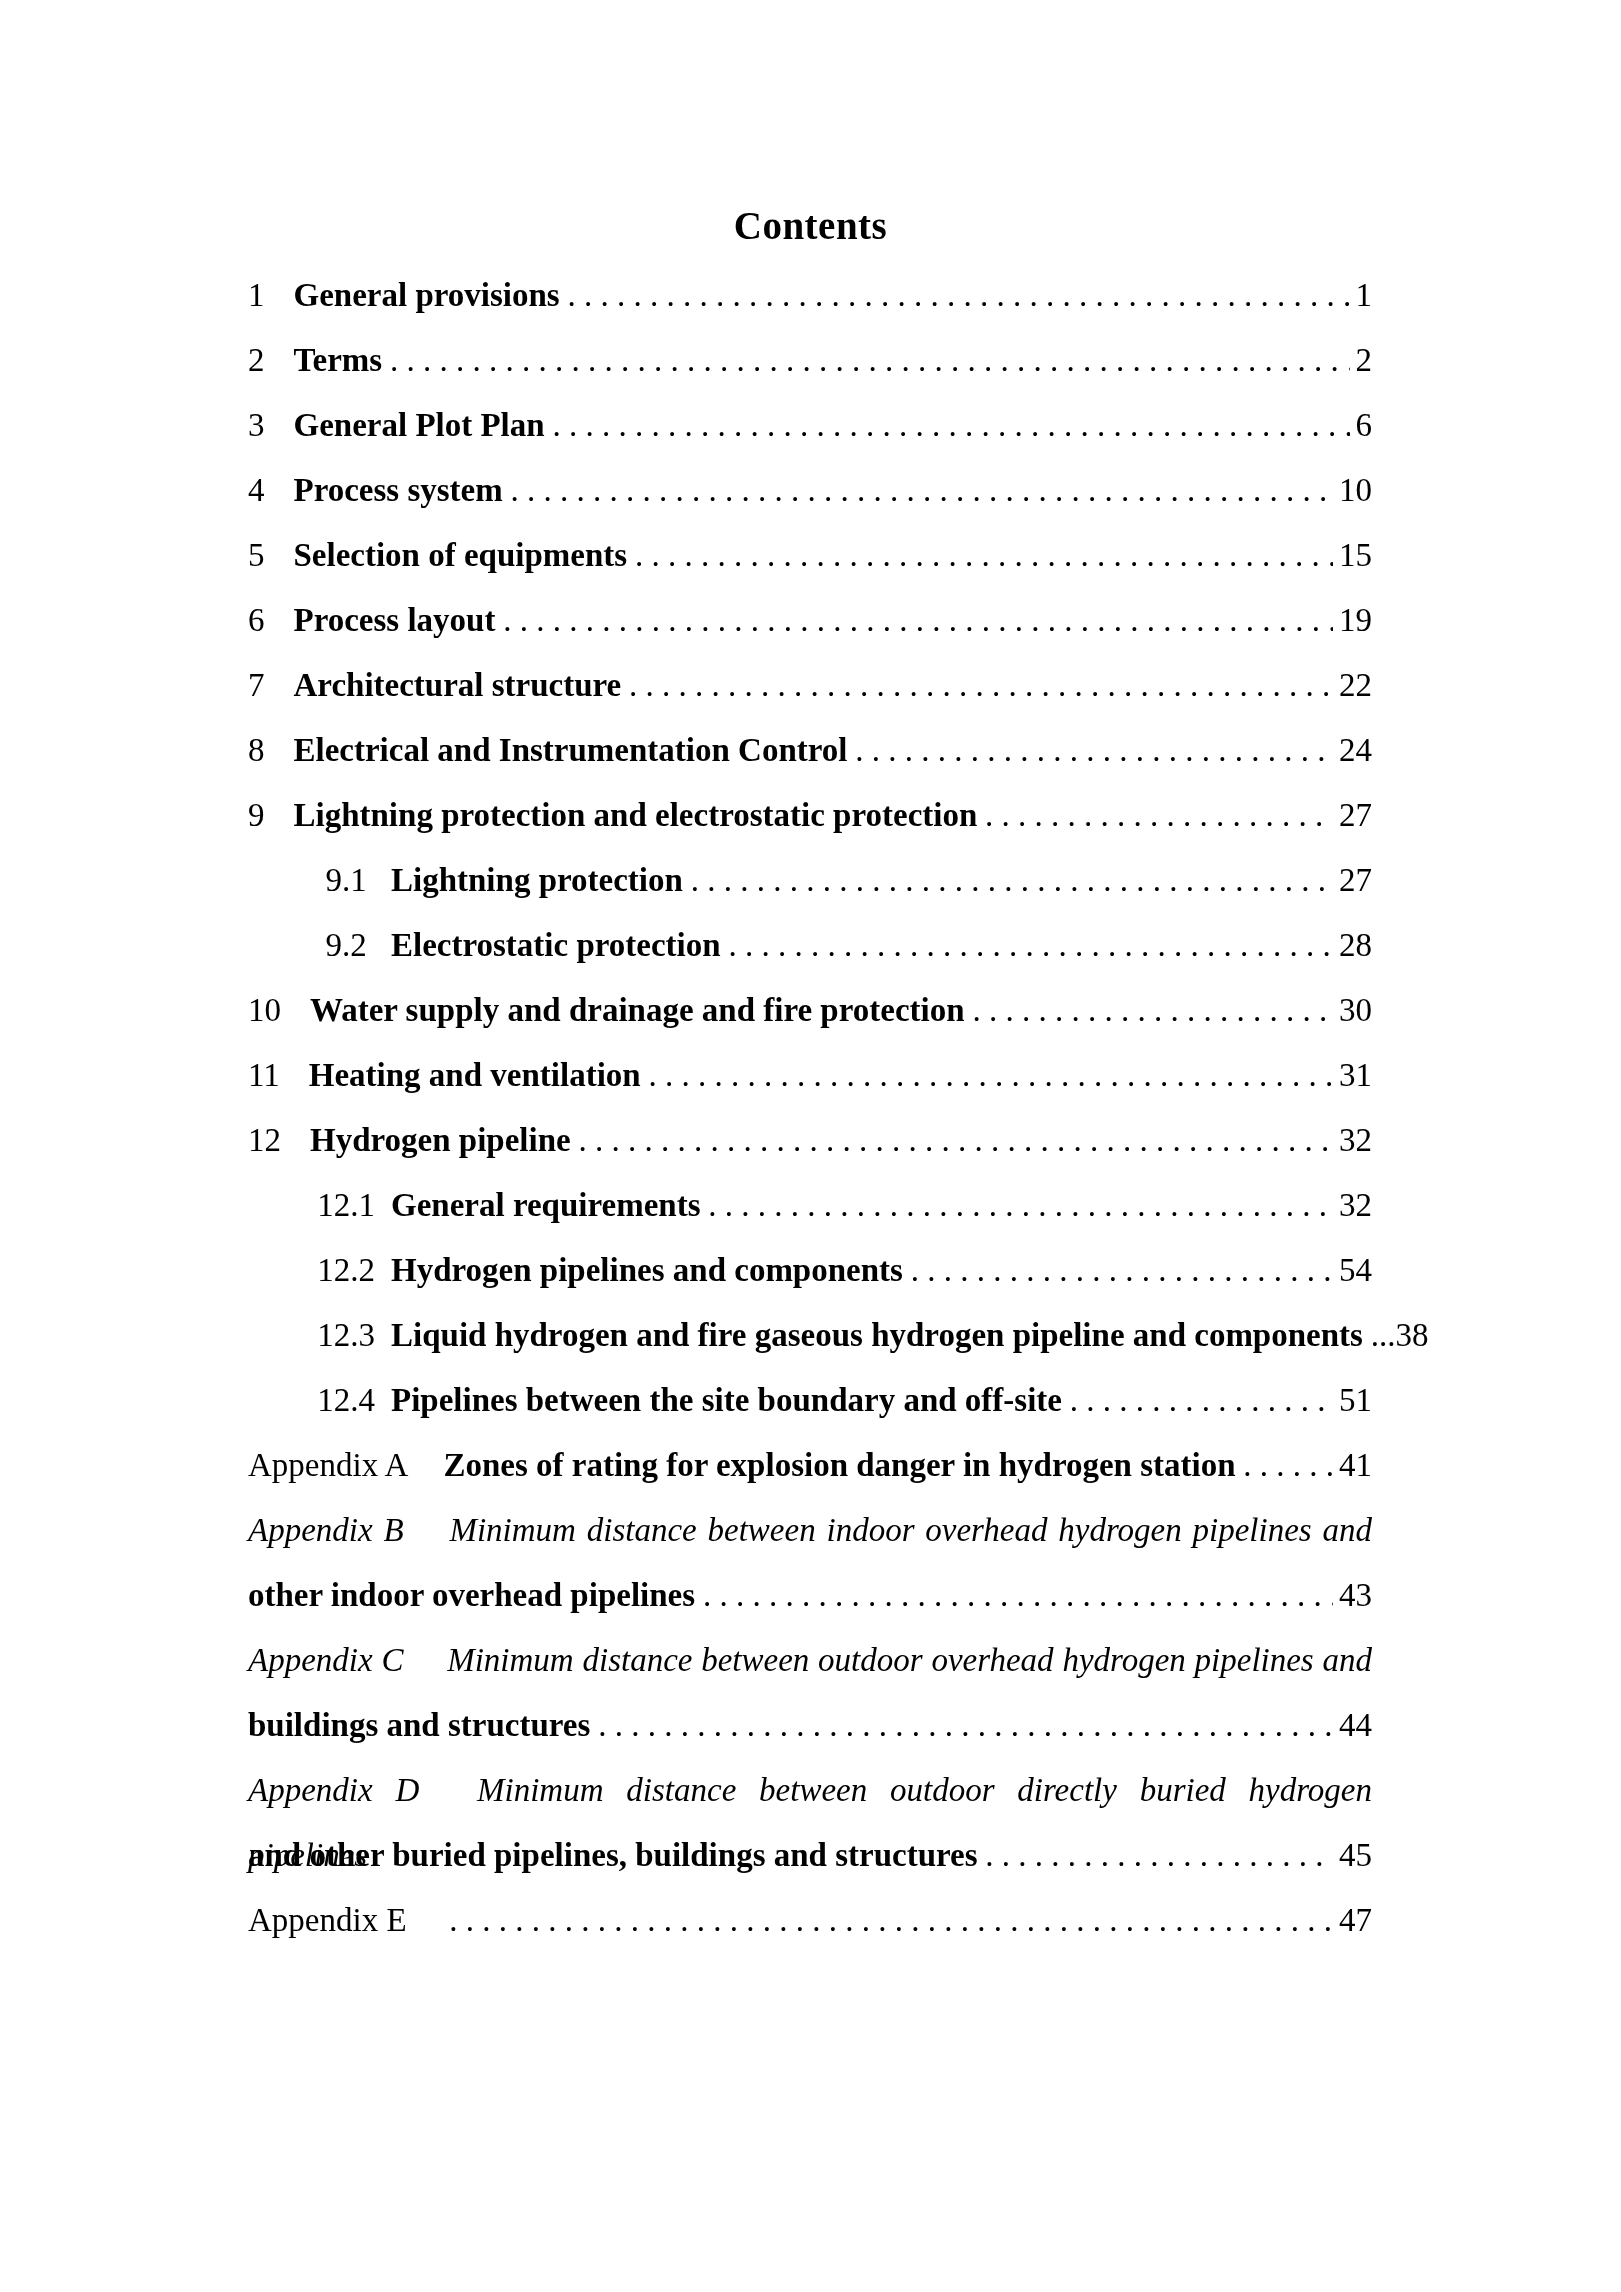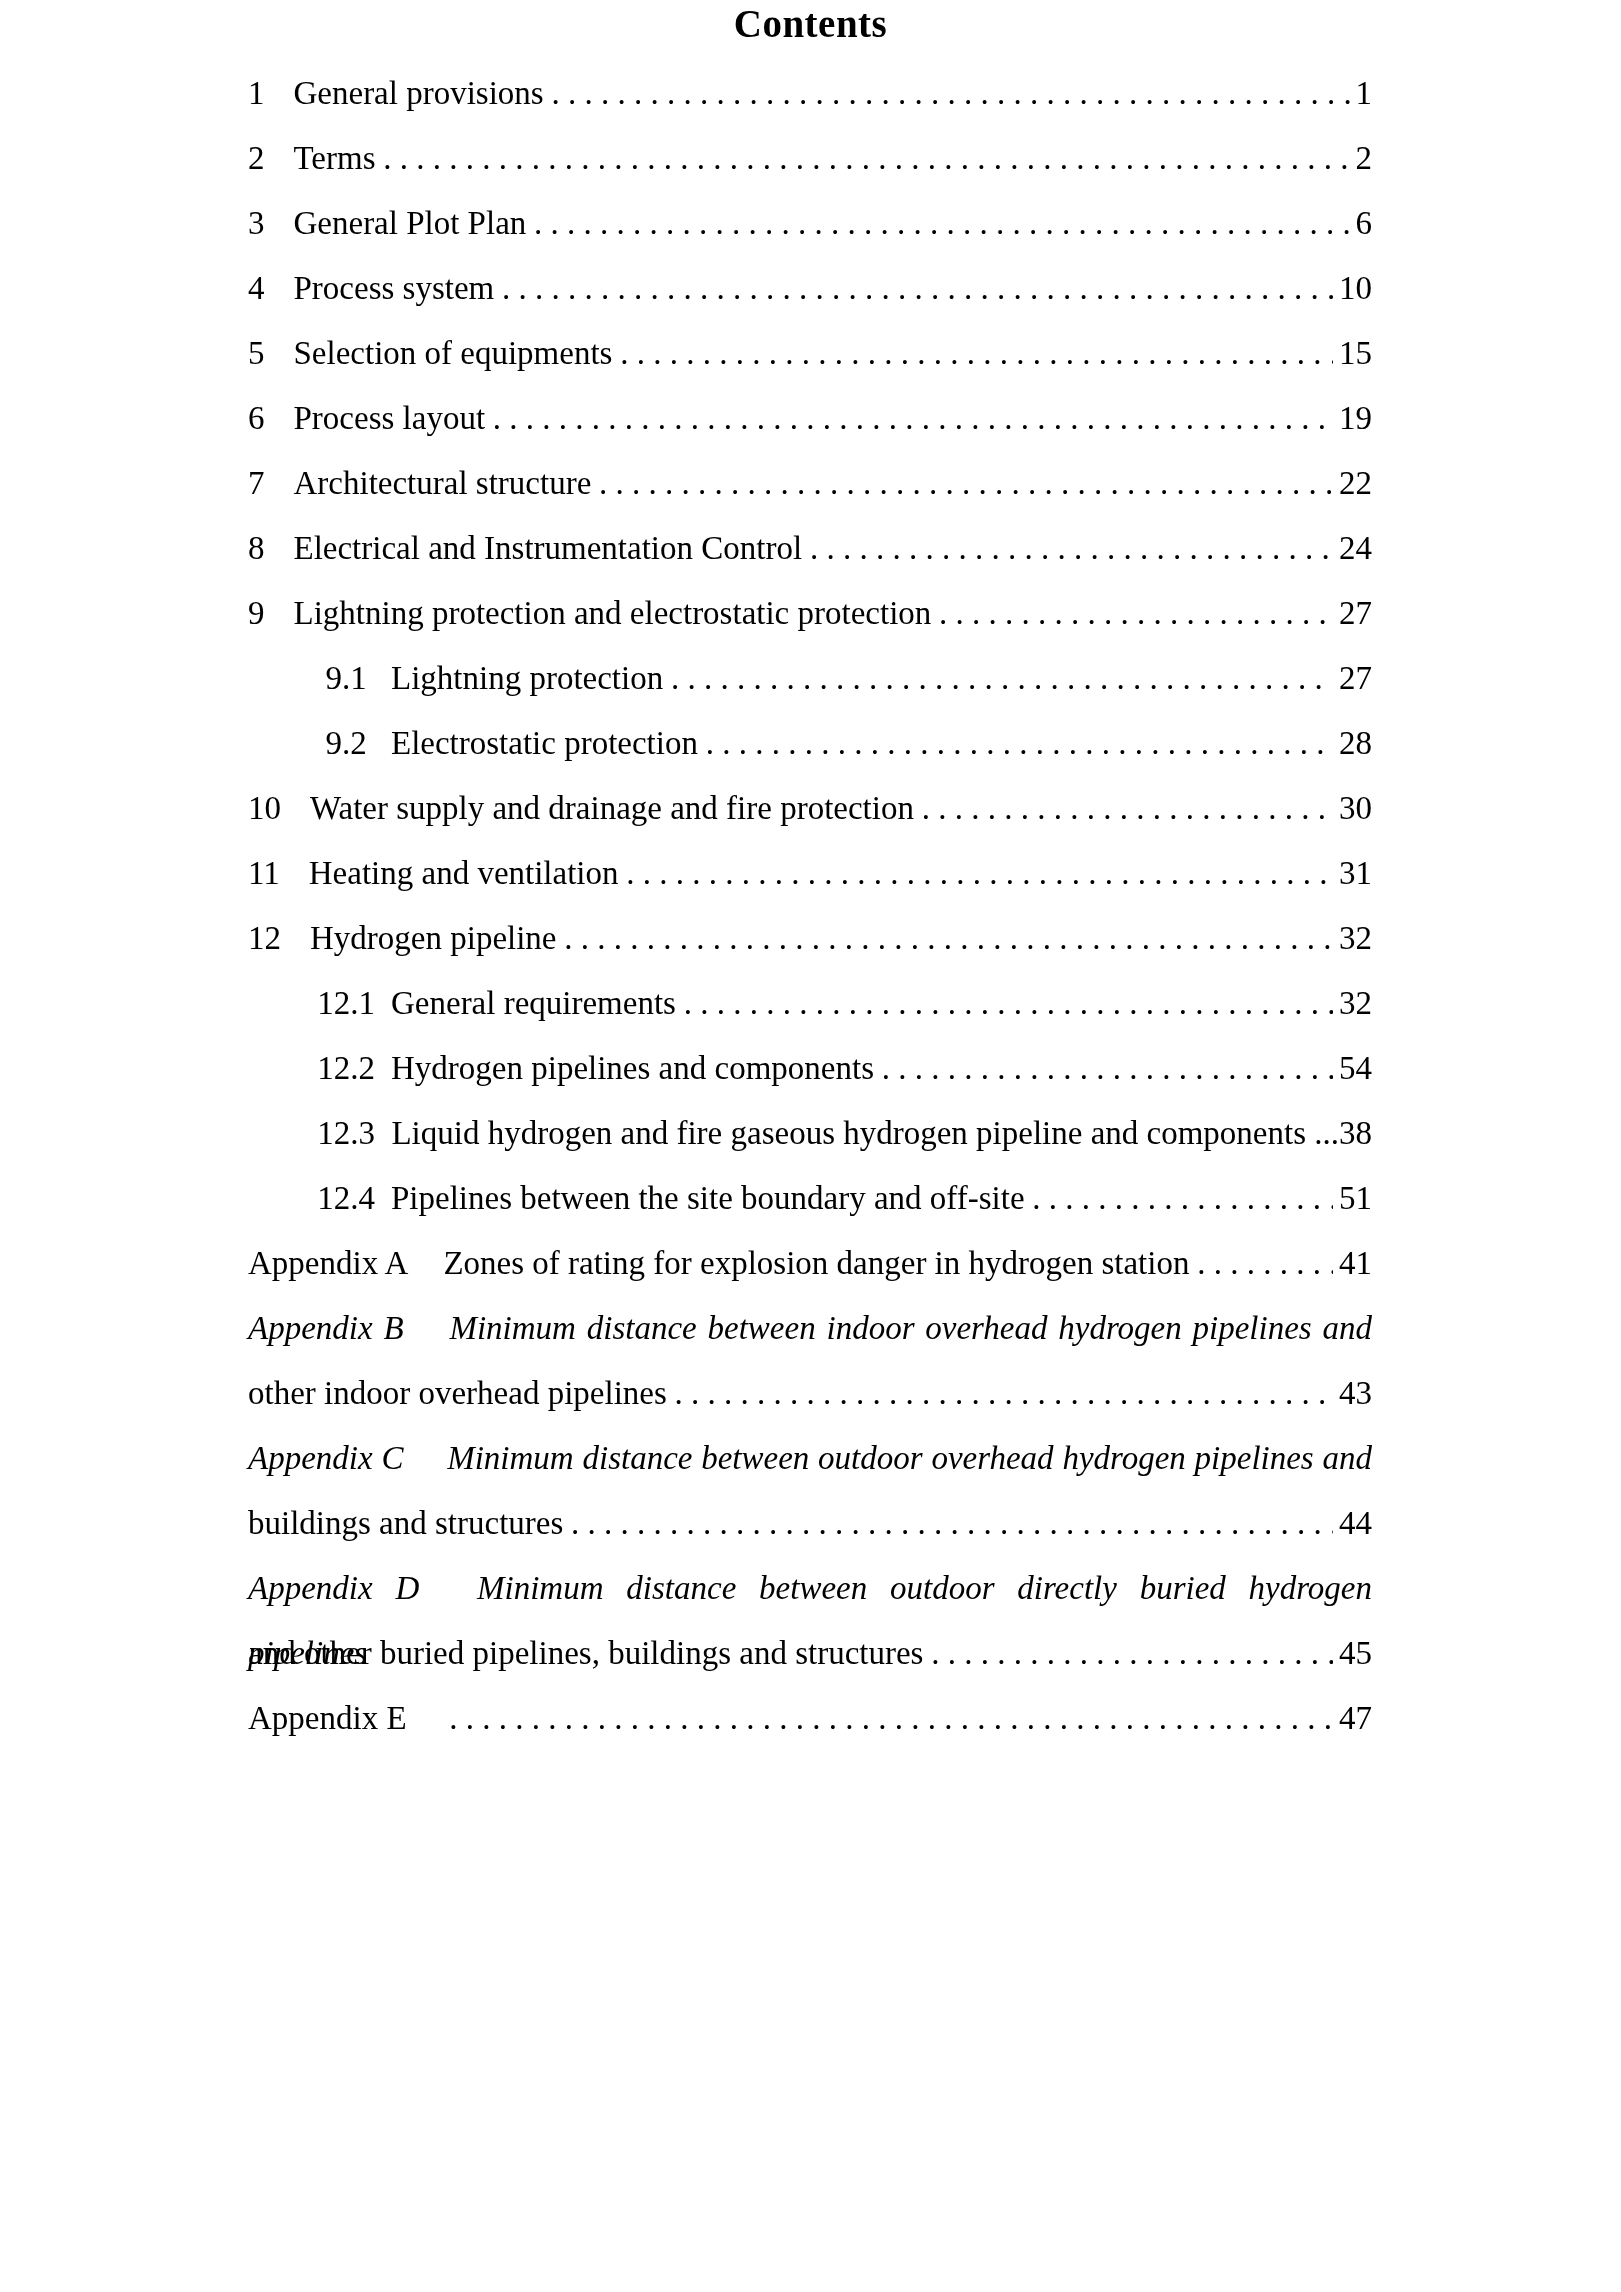--- a/index.html
+++ b/index.html
@@ -4,40 +4,41 @@
 <style>
   html,body{margin:0;padding:0;}
   body{
     width:1621px;height:2293px;
     background:#ffffff;color:#000000;
     font-family:"Liberation Serif","DejaVu Serif",serif;
     overflow:hidden;
   }
   .page{position:relative;width:1621px;height:2293px;background:#ffffff;overflow:hidden;}
   .doc-title{
+    margin-top:202px;
     width:1621px;
     text-align:center;
     font-size:39px;
     font-weight:bold;
     line-height:47px;
     letter-spacing:0.5px;
   }
   .toc{
     margin:13.7px 249px 0 248px; 
     font-size:33px;
   }
   .row{
     display:flex;
     align-items:baseline;
     height:65px;
     line-height:65px;
     white-space:nowrap;
   }
   .row .num{flex:0 0 auto;}
-  .row .label{flex:0 0 auto;}
+  .row .label{flex:0 0 auto;font-weight:bold;}
   .chapter .num{margin-right:29px;}
   .sub{padding-left:53px;text-align:center;}
   .sub .num{min-width:90px;}
   .appendix .num{margin-right:35px;}
   .cont{}
   .leader{
     flex:1 1 0;
     min-width:0;
     overflow:hidden;
     white-space:nowrap;

